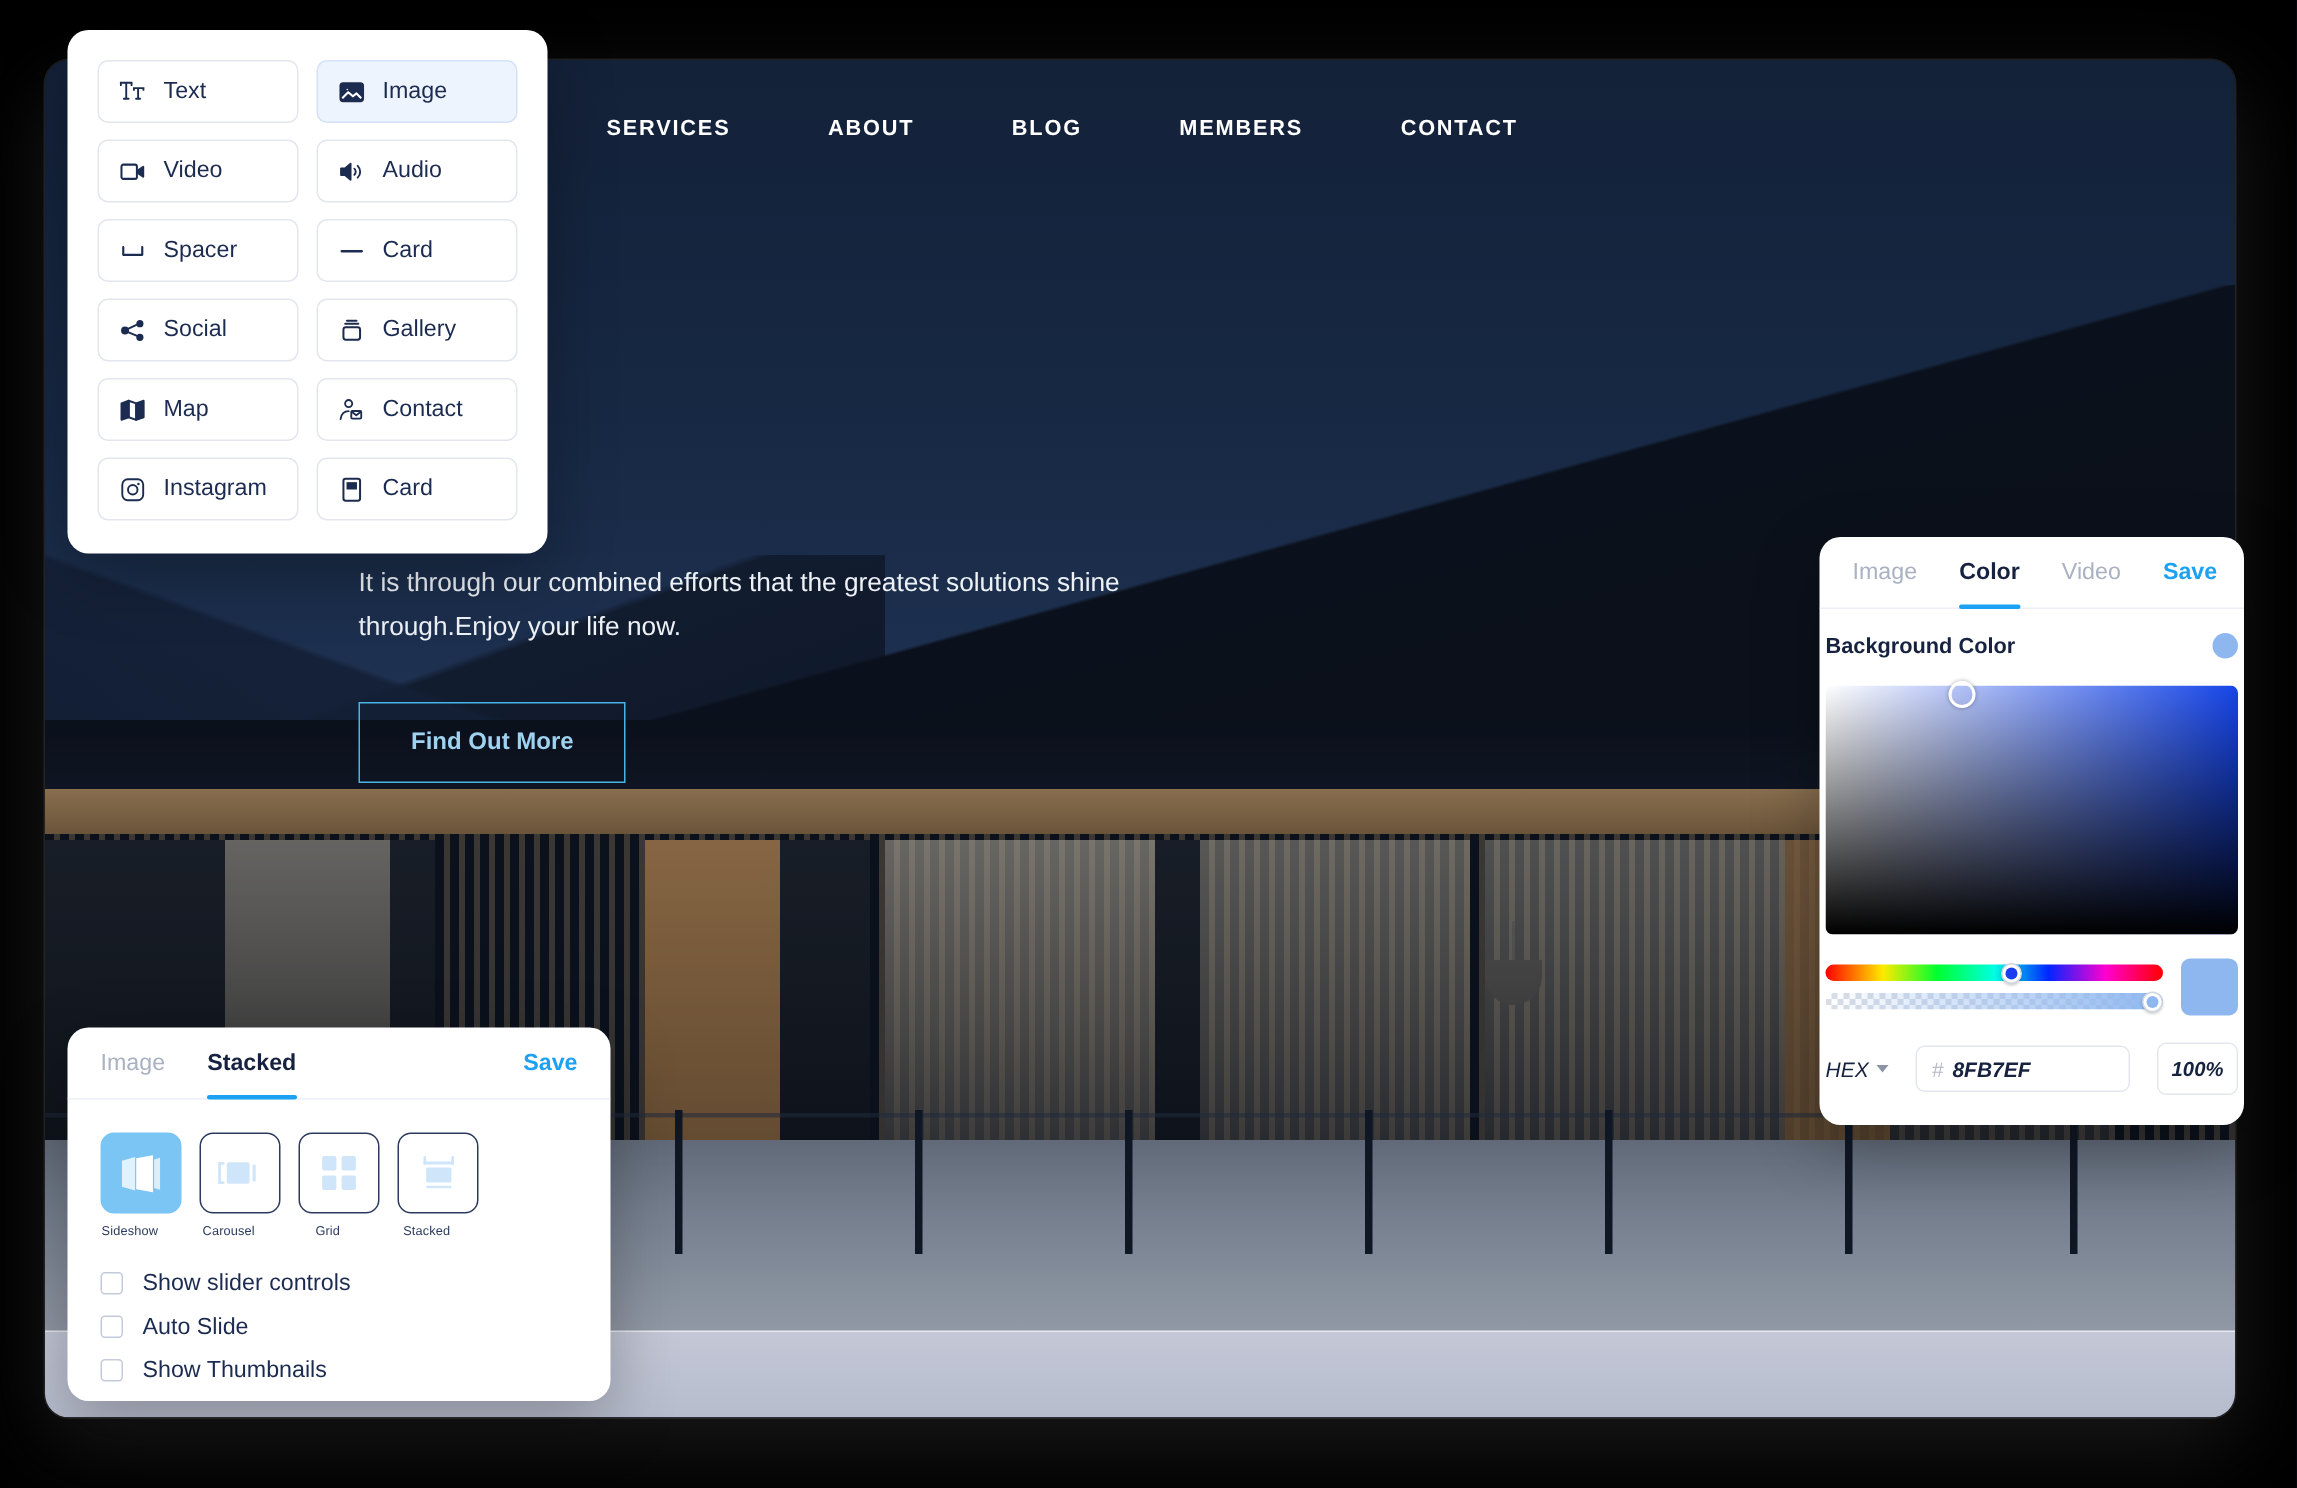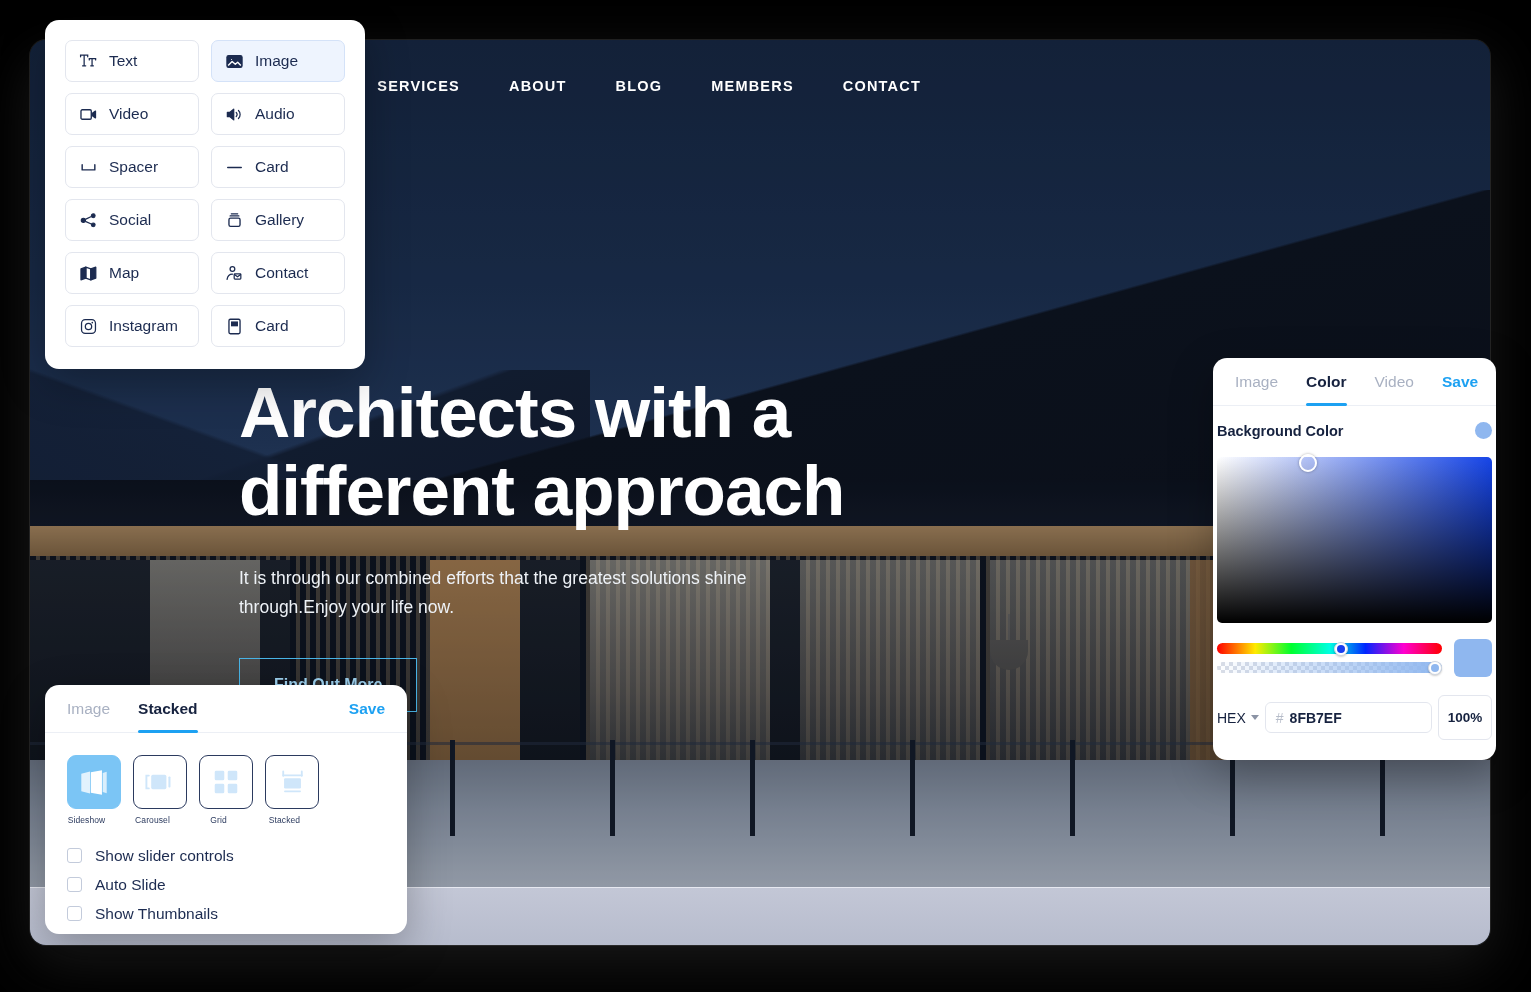--- a/index.html
+++ b/index.html
@@ -86,22 +86,22 @@
   .post { position:absolute; width:5px; height:96px; background:#121722; top:0; }
   .rail-line { position:absolute; left:0; right:0; top:2px; height:3px; background:rgba(40,50,66,.55); }
   .tree {
     position:absolute; width:90px; height:110px; top:250px;
     background: radial-gradient(circle at 50% 100%, rgba(6,9,14,.85) 0%, rgba(6,9,14,0) 62%);
   }
   .tint { position:absolute; inset:0; background:rgba(12,22,42,0.26); }
 
   
   .site-nav {
-    position:absolute; left:0; top:0; right:0; height:92px;
-    display:flex; align-items:center; padding-left:250px; gap:0;
+    position:absolute; left:11px; top:0; right:0; height:92px;
+    display:flex; align-items:center; padding-left:250px; gap:16px;
     z-index:4;
   }
   .nav-link {
     color:#ffffff; font-size:14.5px; font-weight:700; letter-spacing:1.2px;
     margin-right:49px; white-space:nowrap; text-decoration:none;
   }
   .nav-link.active { color:#4fb8e8; }
 
   
   .hero { position:absolute; left:209px; top:300px; z-index:4; width:700px; }
@@ -215,31 +215,31 @@
       linear-gradient(to right, rgba(143,183,239,0), #8fb7ef),
       repeating-conic-gradient(#d9dde6 0% 25%, #ffffff 0% 50%) 0 0/8px 8px;
   }
   .sl-handle {
     position:absolute; top:50%; transform:translate(-50%,-50%);
     width:14px; height:14px; border-radius:50%; background:#fff;
     border:1.6px solid #cfd6e2; box-shadow:0 1px 2px rgba(0,0,0,.2);
   }
   .sl-handle i { position:absolute; inset:2px; border-radius:50%; display:block; }
   .preview-sw { width:38px; height:38px; border-radius:6px; background:#8fb7ef; flex:0 0 38px; }
-  .hexrow { display:flex; align-items:center; gap:6px; margin-top:18px; }
+  .hexrow { display:flex; align-items:center; gap:18px; margin-top:18px;font-style:italic; }
   .hexmode { display:flex; align-items:center; gap:5px; color:#16223f; font-size:14px; cursor:pointer; }
   .chev { width:0;height:0;border-left:4px solid transparent;border-right:4px solid transparent;border-top:5px solid #8b93a5; }
   .hexfield {
     flex:1; height:31px; border:1px solid #e3e6ee; border-radius:6px;
     display:flex; align-items:center; padding:0 10px; gap:6px;
     font-size:14px; color:#16223f; font-weight:600;
   }
   .hexhash { color:#b6bcc9; font-weight:400; }
   .opacity-box {
-    width:54px; height:45px; border:1px solid #e3e6ee; border-radius:6px;
+    width:54px; height:35px; border:1px solid #e3e6ee; border-radius:6px;
     display:flex; align-items:center; justify-content:center;
     font-size:13.5px; color:#16223f; font-weight:600;
   }
   .icon-svg { display:block; }
 </style>
 </head>
 <body>
 
 <div id="stage">
 
@@ -286,22 +286,20 @@
         <a class="nav-link active" href="#">HOME</a>
         <a class="nav-link" href="#">SERVICES</a>
         <a class="nav-link" href="#">ABOUT</a>
         <a class="nav-link" href="#">BLOG</a>
         <a class="nav-link" href="#">MEMBERS</a>
         <a class="nav-link" href="#">CONTACT</a>
       </div>
 
       <div class="hero">
         <div class="eyebrow">YOU LIVE</div>
-        <div class="hero-title">Architects with a
-different approach</div>
         <div class="hero-sub">It is through our combined efforts that the greatest solutions shine through.Enjoy your life now.</div>
         <button class="hero-btn">Find Out More</button>
       </div>
 
       <div class="browser-bottom"></div>
     </div>
   </div>
 
   <div class="widget-panel">
     <div class="widget-grid">

